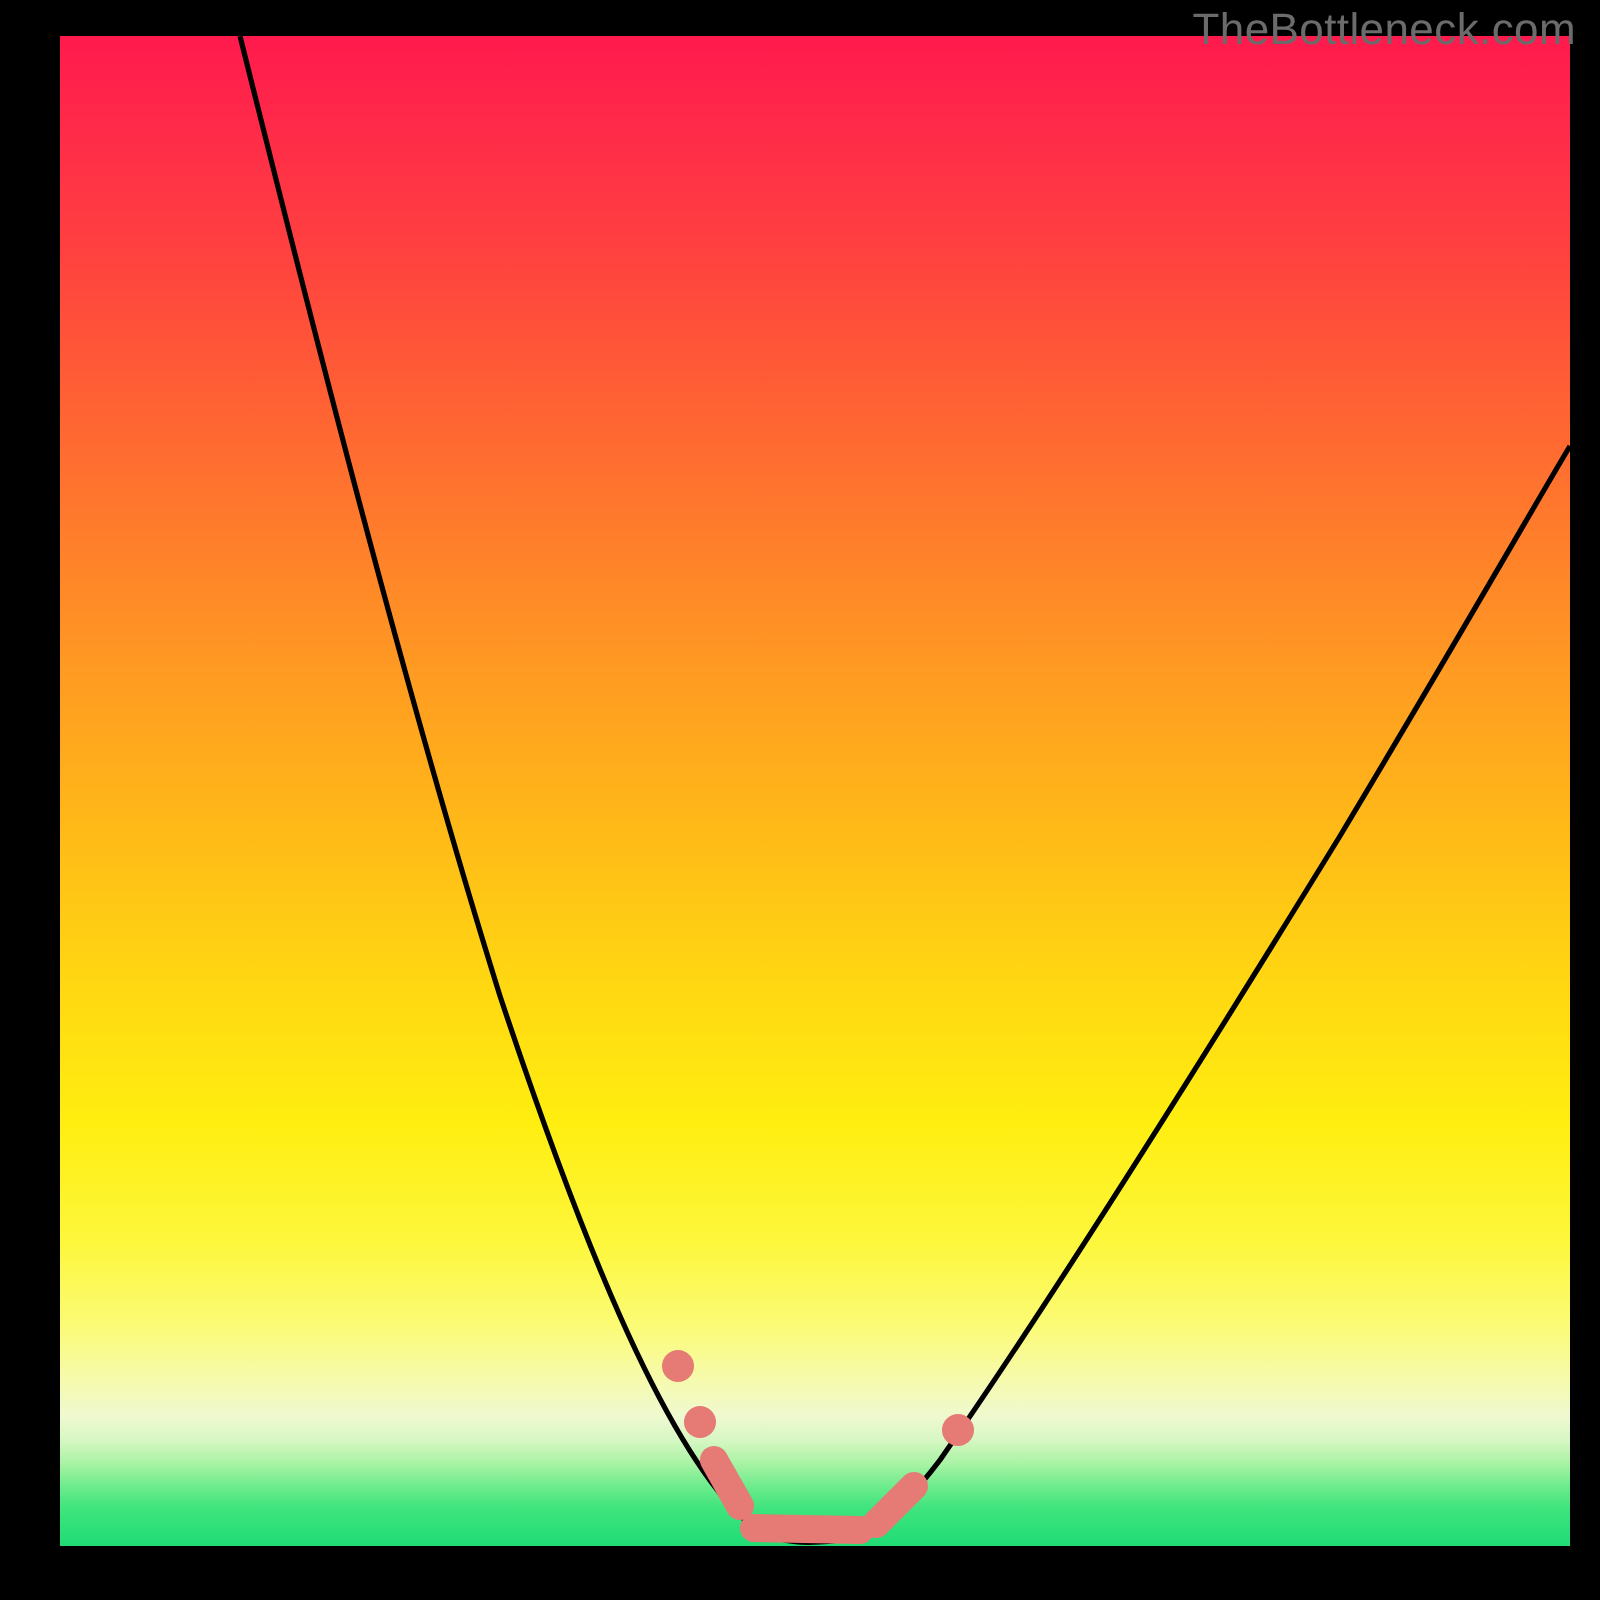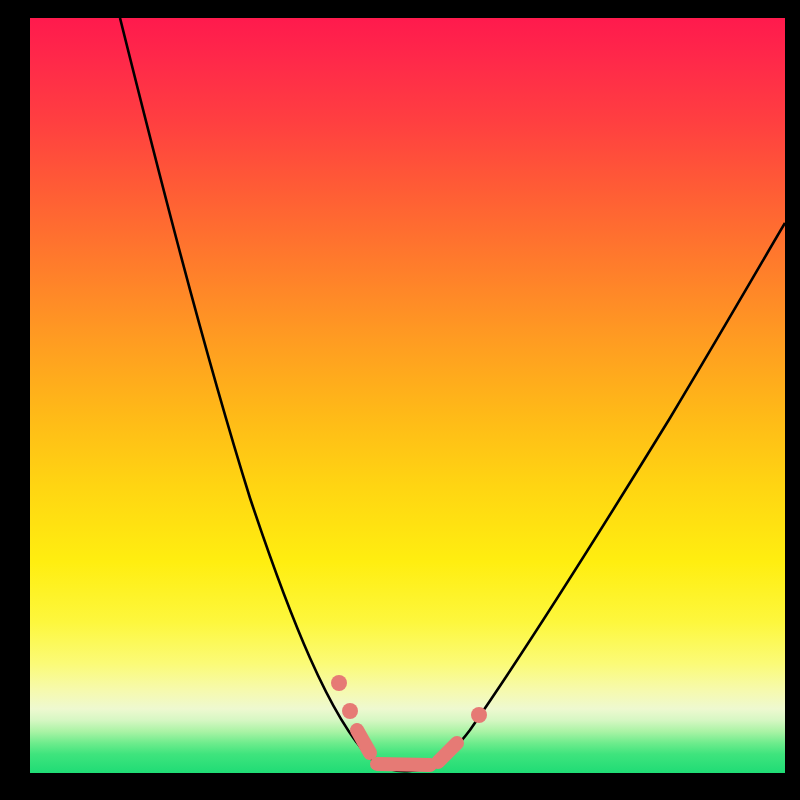--- a/index.html
+++ b/index.html
@@ -86,13 +86,14 @@
       <circle class="dot" cx="309" cy="665" r="8"></circle>
       <circle class="dot" cx="320" cy="693" r="8"></circle>
       <line class="seg" x1="327" y1="712" x2="340" y2="735"></line>
       <line class="seg" x1="347" y1="746" x2="400" y2="747"></line>
       <line class="seg" x1="408" y1="744" x2="427" y2="725"></line>
       <circle class="dot" cx="449" cy="697" r="8"></circle>
     </svg>
 
   </div>
 
+  <div class="watermark">TheBottleneck.com</div>
 </div>
 
 </body></html>

